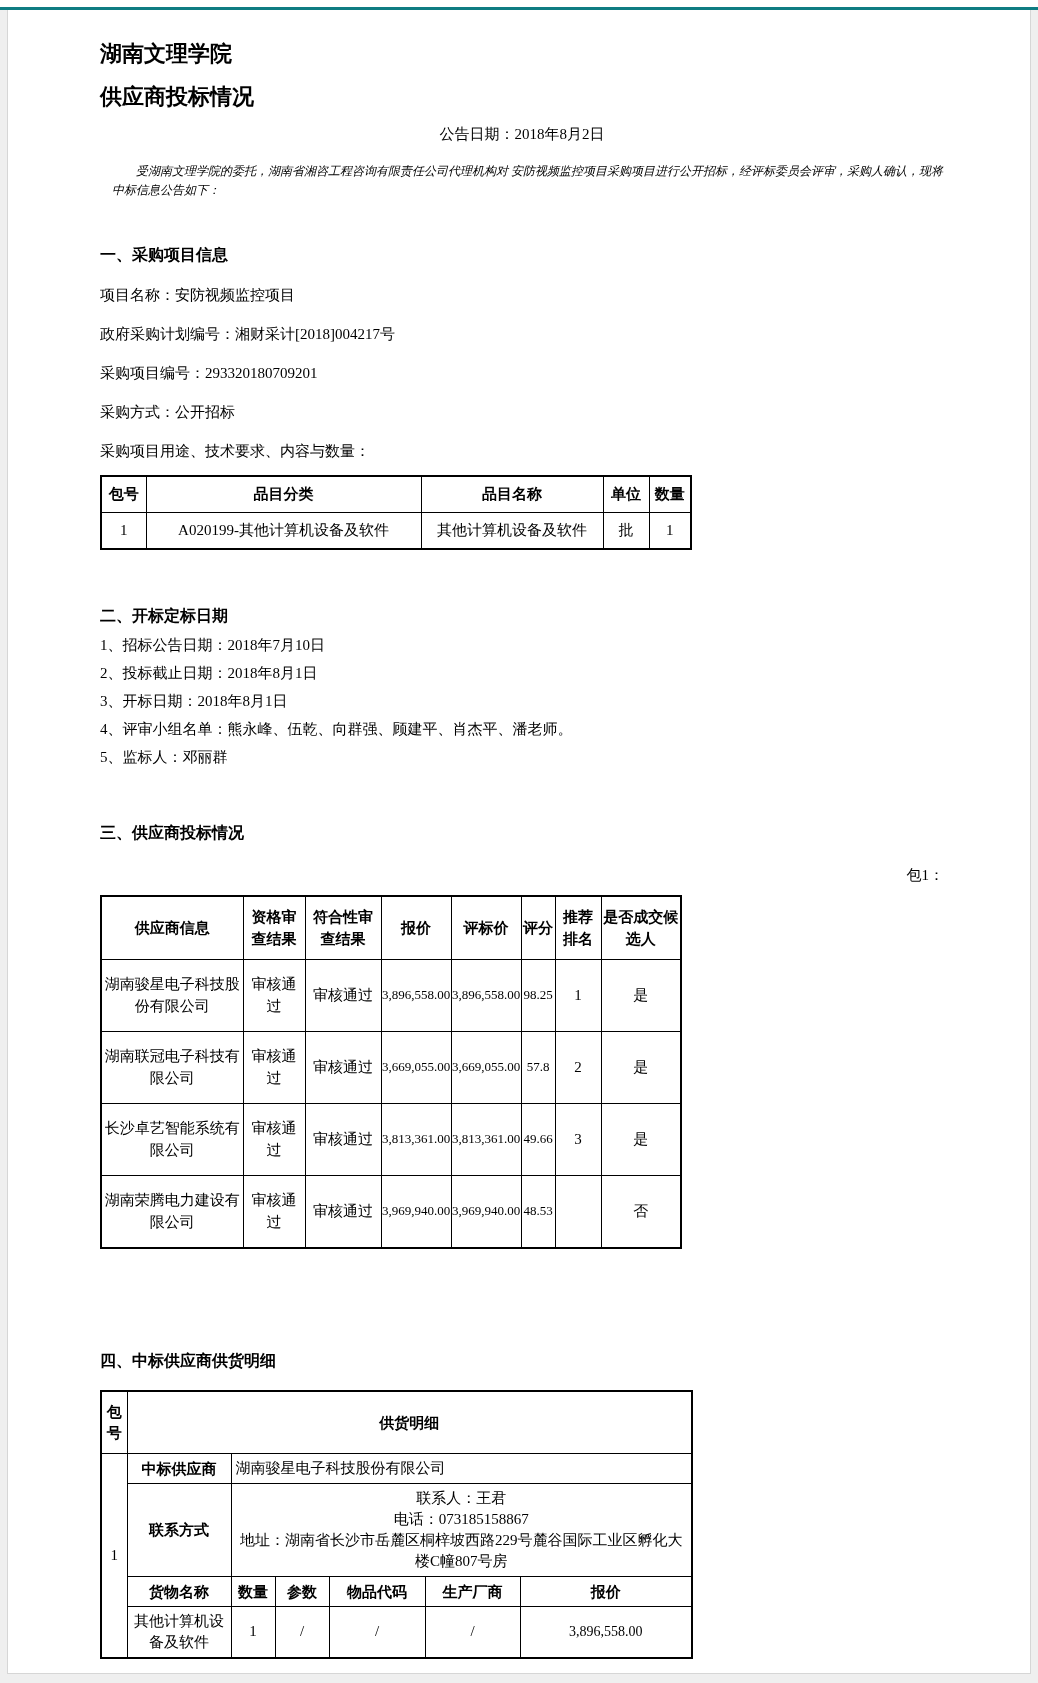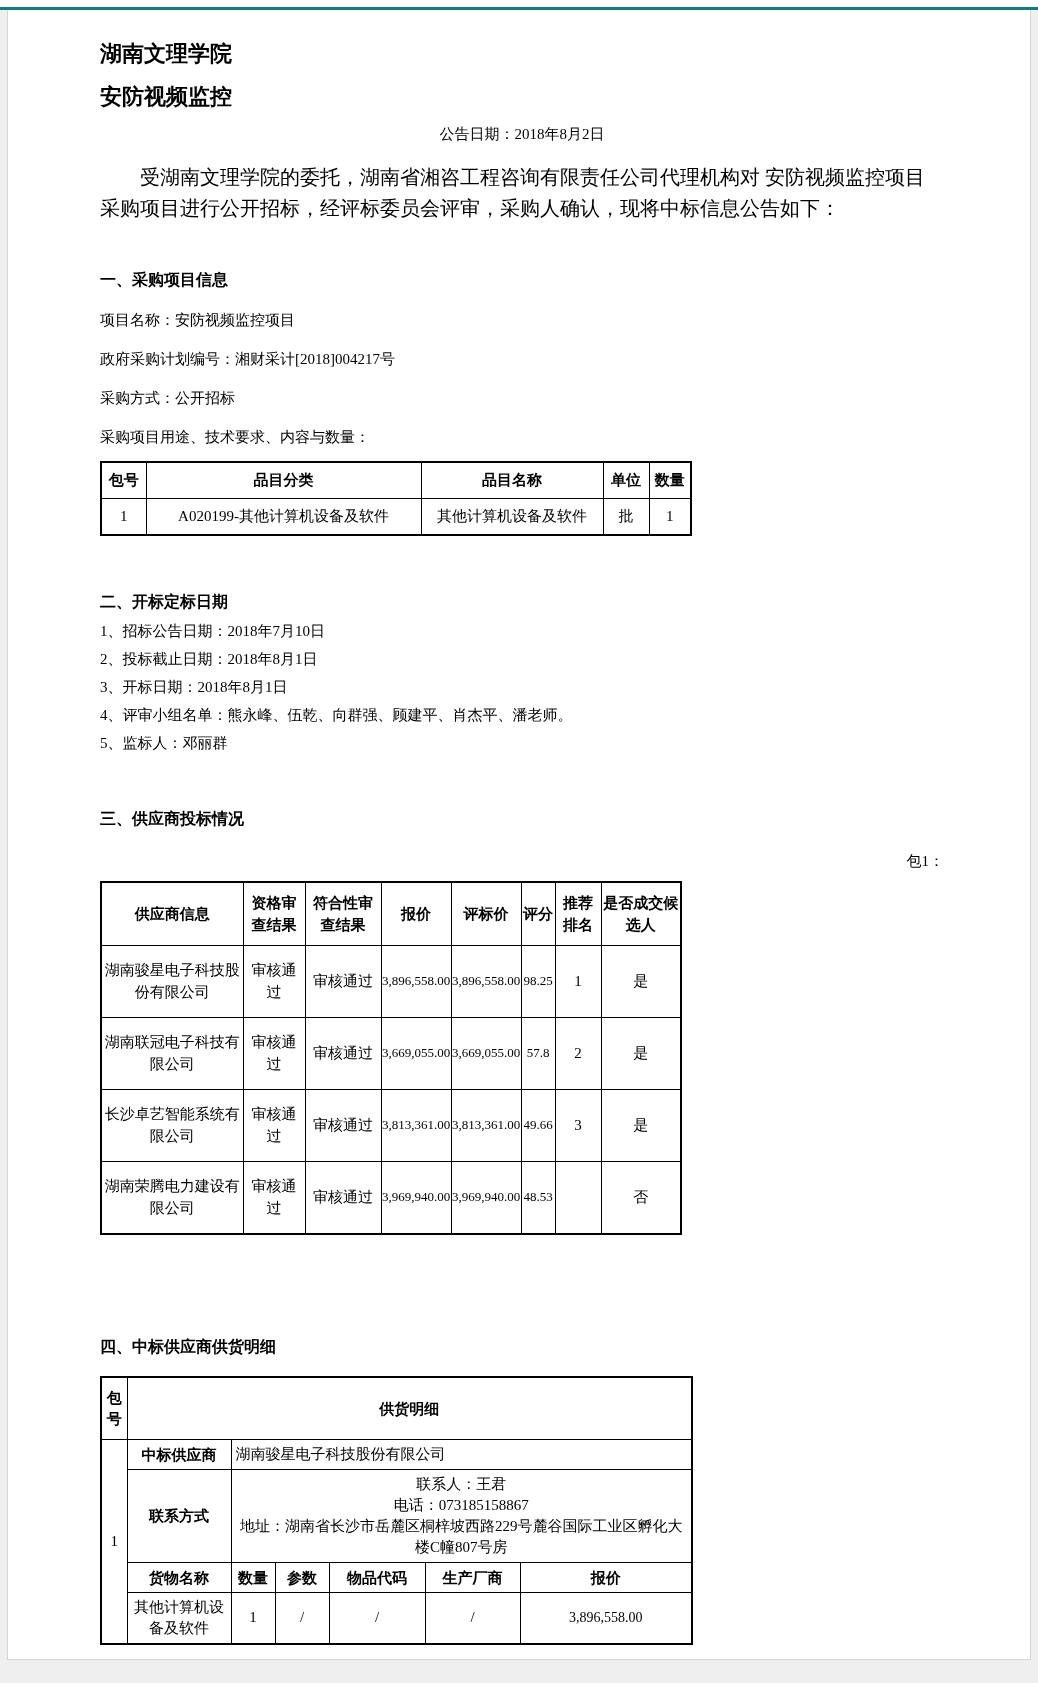--- a/index.html
+++ b/index.html
@@ -27,24 +27,25 @@
     font-weight: bold;
     text-align: left;
     margin: 13px 0;
   }
   .date-line {
     text-align: center;
     font-size: 15px;
     margin: 8px 0 0 0;
   }
   .intro {
-    font-size: 20px;
+    font-size: 12px;
     line-height: 1.55;
     text-indent: 2em;
-    margin: 18px 0 0 0;
+    margin: 18px 0 0 12px;
+    font-style: italic;
   }
   
   .section-heading {
     font-family: "Liberation Sans", "DejaVu Sans", sans-serif;
     font-size: 16px;
     font-weight: bold;
     margin: 56px 0 0 0;
   }
   .section-heading.first { margin-top: 46px; }
   .section-heading.big-gap { margin-top: 102px; }
@@ -86,28 +87,29 @@
 </head>
 <body>
 
 <div class="top-strip"></div>
 <div class="accent-line"></div>
 
 <div class="card">
 
   <div class="titles">
     <h1>湖南文理学院</h1>
-    <h1>安防视频监控</h1>
+    <h1>供应商投标情况</h1>
   </div>
   <p class="date-line">公告日期：2018年8月2日</p>
   <p class="intro">受湖南文理学院的委托，湖南省湘咨工程咨询有限责任公司代理机构对 安防视频监控项目采购项目进行公开招标，经评标委员会评审，采购人确认，现将中标信息公告如下：</p>
 
   <p class="section-heading first">一、采购项目信息</p>
   <p class="info-line">项目名称：安防视频监控项目</p>
   <p class="info-line">政府采购计划编号：湘财采计[2018]004217号</p>
+  <p class="info-line">采购项目编号：293320180709201</p>
   <p class="info-line">采购方式：公开招标</p>
   <p class="info-line">采购项目用途、技术要求、内容与数量：</p>
 
   <table class="items-table">
     <colgroup>
         <col style="width:45px">
         <col style="width:275px">
         <col style="width:182px">
         <col style="width:46px">
         <col style="width:42px">

